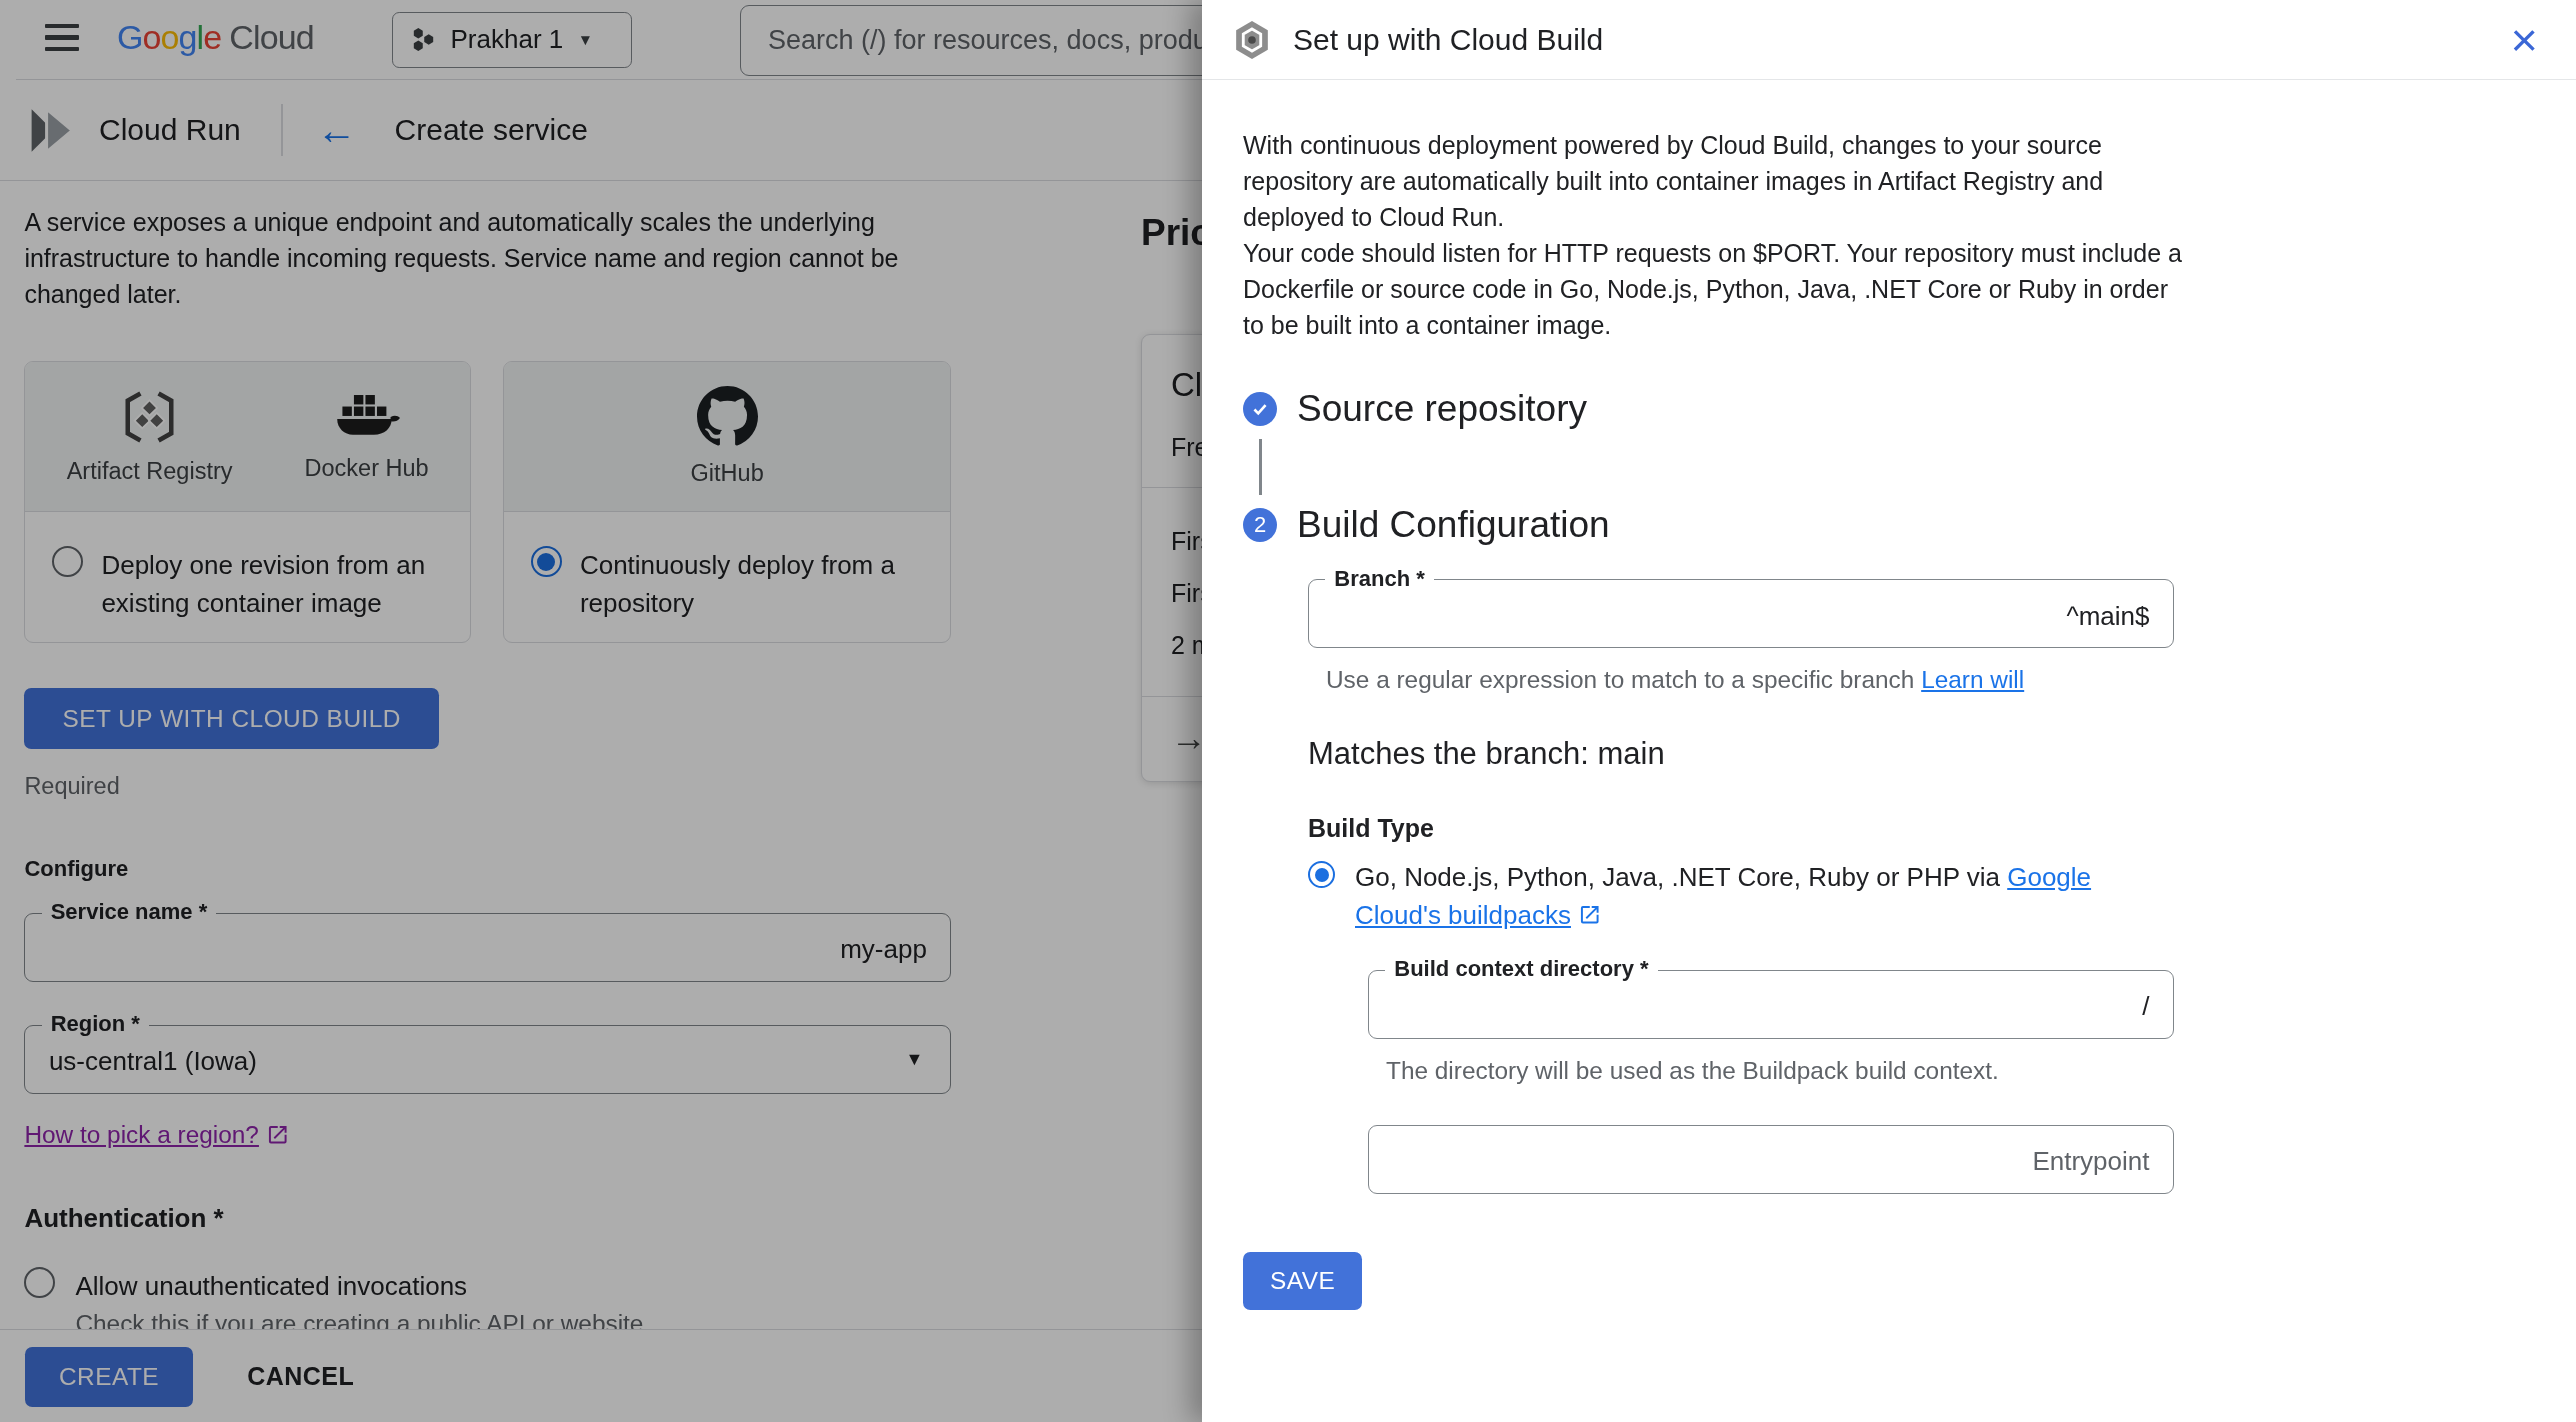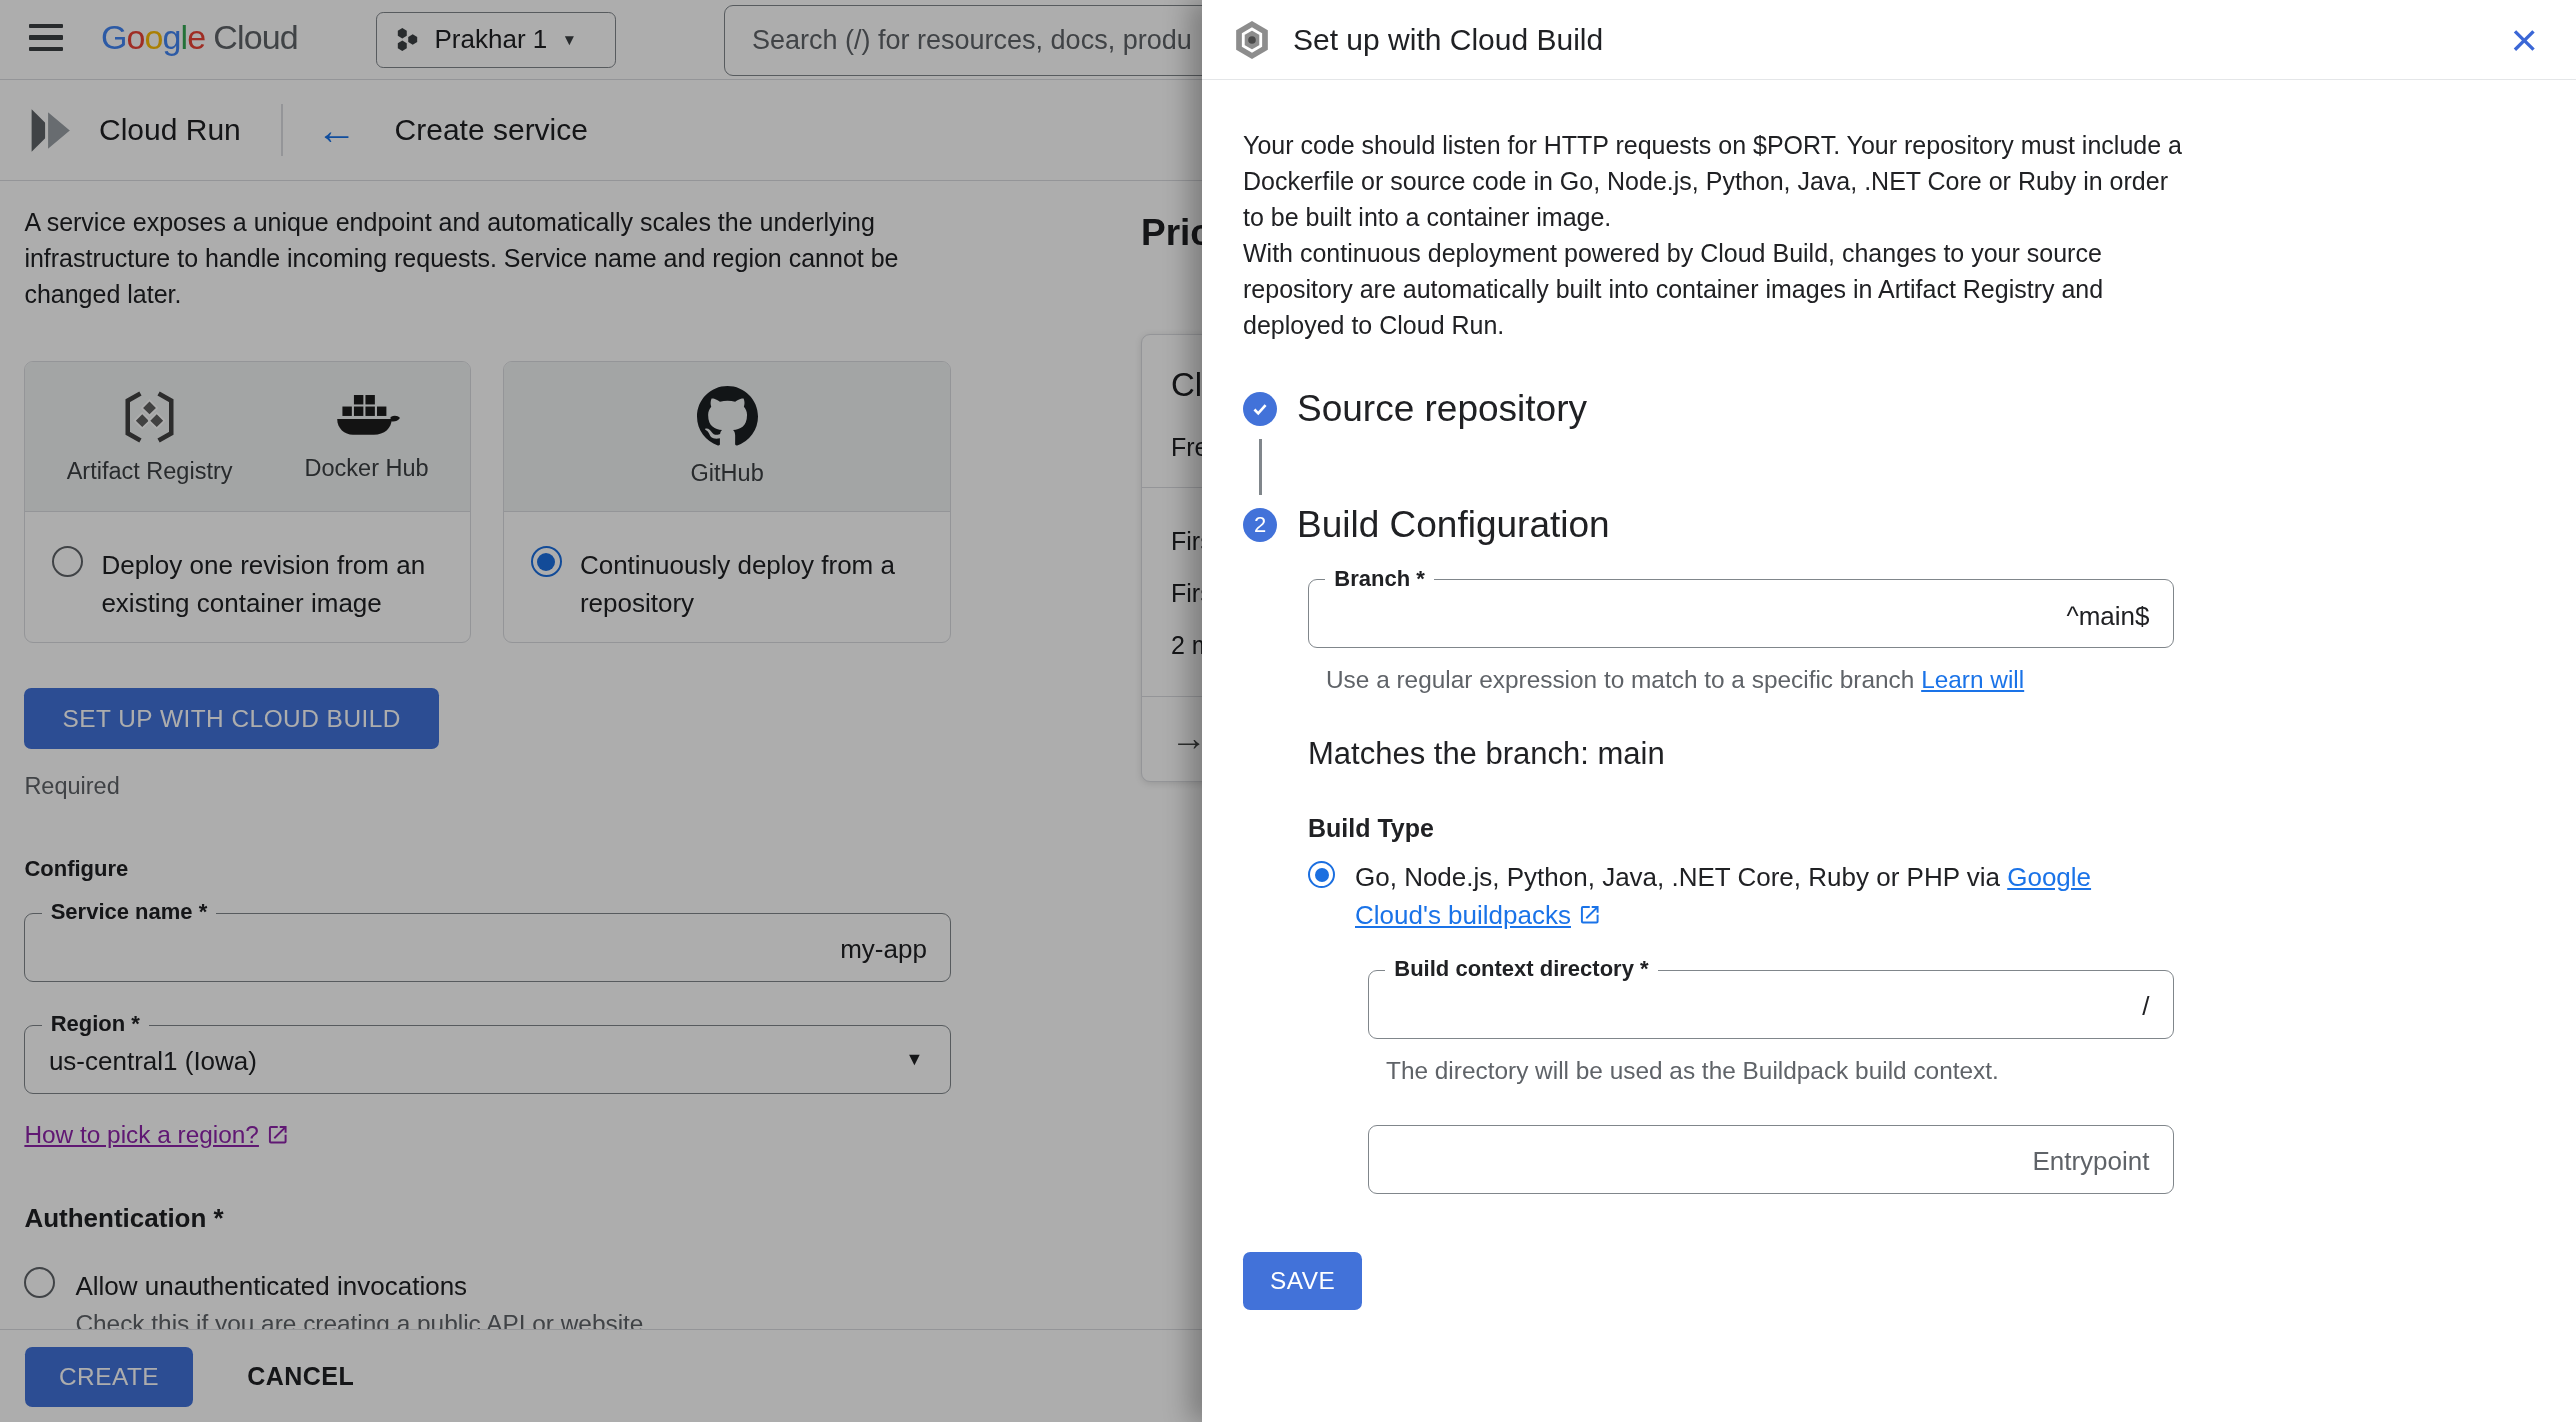--- a/index.html
+++ b/index.html
@@ -1,21 +1,21 @@
 <!DOCTYPE html>
 <html style="font-size:14.5px"><head>
 <meta charset="utf-8">
 <style>
   * { margin:0; padding:0; box-sizing:border-box; }
   html,body { background:#fff; }
   .screen{ position:relative; width:2576px; height:1423px; overflow:hidden;
            font-family:"Liberation Sans", sans-serif; color:#202124; background:#fff; }
 
   
-  .topbar{ position:absolute; left:0; top:0; width:1202px; height:80px; background:#fff;
+  .topbar{ position:absolute; left:16px; top:0; width:1202px; height:80px; background:#fff;
            border-bottom:1.8px solid #dadce0; z-index:1; }
   .hamburger{ position:absolute; left:29px; top:23.5px; width:34px; height:31px; cursor:pointer; }
   .hamburger i{ display:block; height:4.5px; background:#3c4043; margin-bottom:7.2px; border-radius:0.9px; }
   .glogo{ position:absolute; left:101px; top:18px; font-size:34px; letter-spacing:-0.9px; }
   .glogo span:nth-child(1){color:#4285F4}
   .glogo span:nth-child(2){color:#EA4335}
   .glogo span:nth-child(3){color:#FBBC05}
   .glogo span:nth-child(4){color:#4285F4}
   .glogo span:nth-child(5){color:#34A853}
   .glogo span:nth-child(6){color:#EA4335}
@@ -295,22 +295,22 @@
       <svg width="38" height="42" viewBox="0 0 24 26">
         <polygon points="12,1 22,6.8 22,19.2 12,25 2,19.2 2,6.8" fill="#8d8d8d"></polygon>
         <polygon points="12,6 17.5,9.2 17.5,16.8 12,20 6.5,16.8 6.5,9.2" fill="none" stroke="#ffffff" stroke-width="1.8"></polygon>
         <circle cx="12" cy="13" r="2.4" fill="#4a4a4a"></circle>
       </svg>
       <span class="paneltitle">Set up with Cloud Build</span>
       <button class="closex">×</button>
     </div>
 
     <div class="panelbody">
+      <p class="pdesc">With continuous deployment powered by Cloud Build, changes to your source repository are automatically built into container images in Artifact Registry and deployed to Cloud Run.</p>
       <p class="pdesc">Your code should listen for HTTP requests on $PORT. Your repository must include a Dockerfile or source code in Go, Node.js, Python, Java, .NET Core or Ruby in order to be built into a container image.</p>
-      <p class="pdesc">With continuous deployment powered by Cloud Build, changes to your source repository are automatically built into container images in Artifact Registry and deployed to Cloud Run.</p>
 
       <div class="step step1">
         <span class="stepc">
           <svg width="20" height="20" viewBox="0 0 18 18">
               <path d="M4 9.5l3.4 3.4L14 5.5" stroke="#fff" stroke-width="2.4" fill="none"></path>
             </svg>
         </span>
         <span class="h-step">Source repository</span>
       </div>
 

